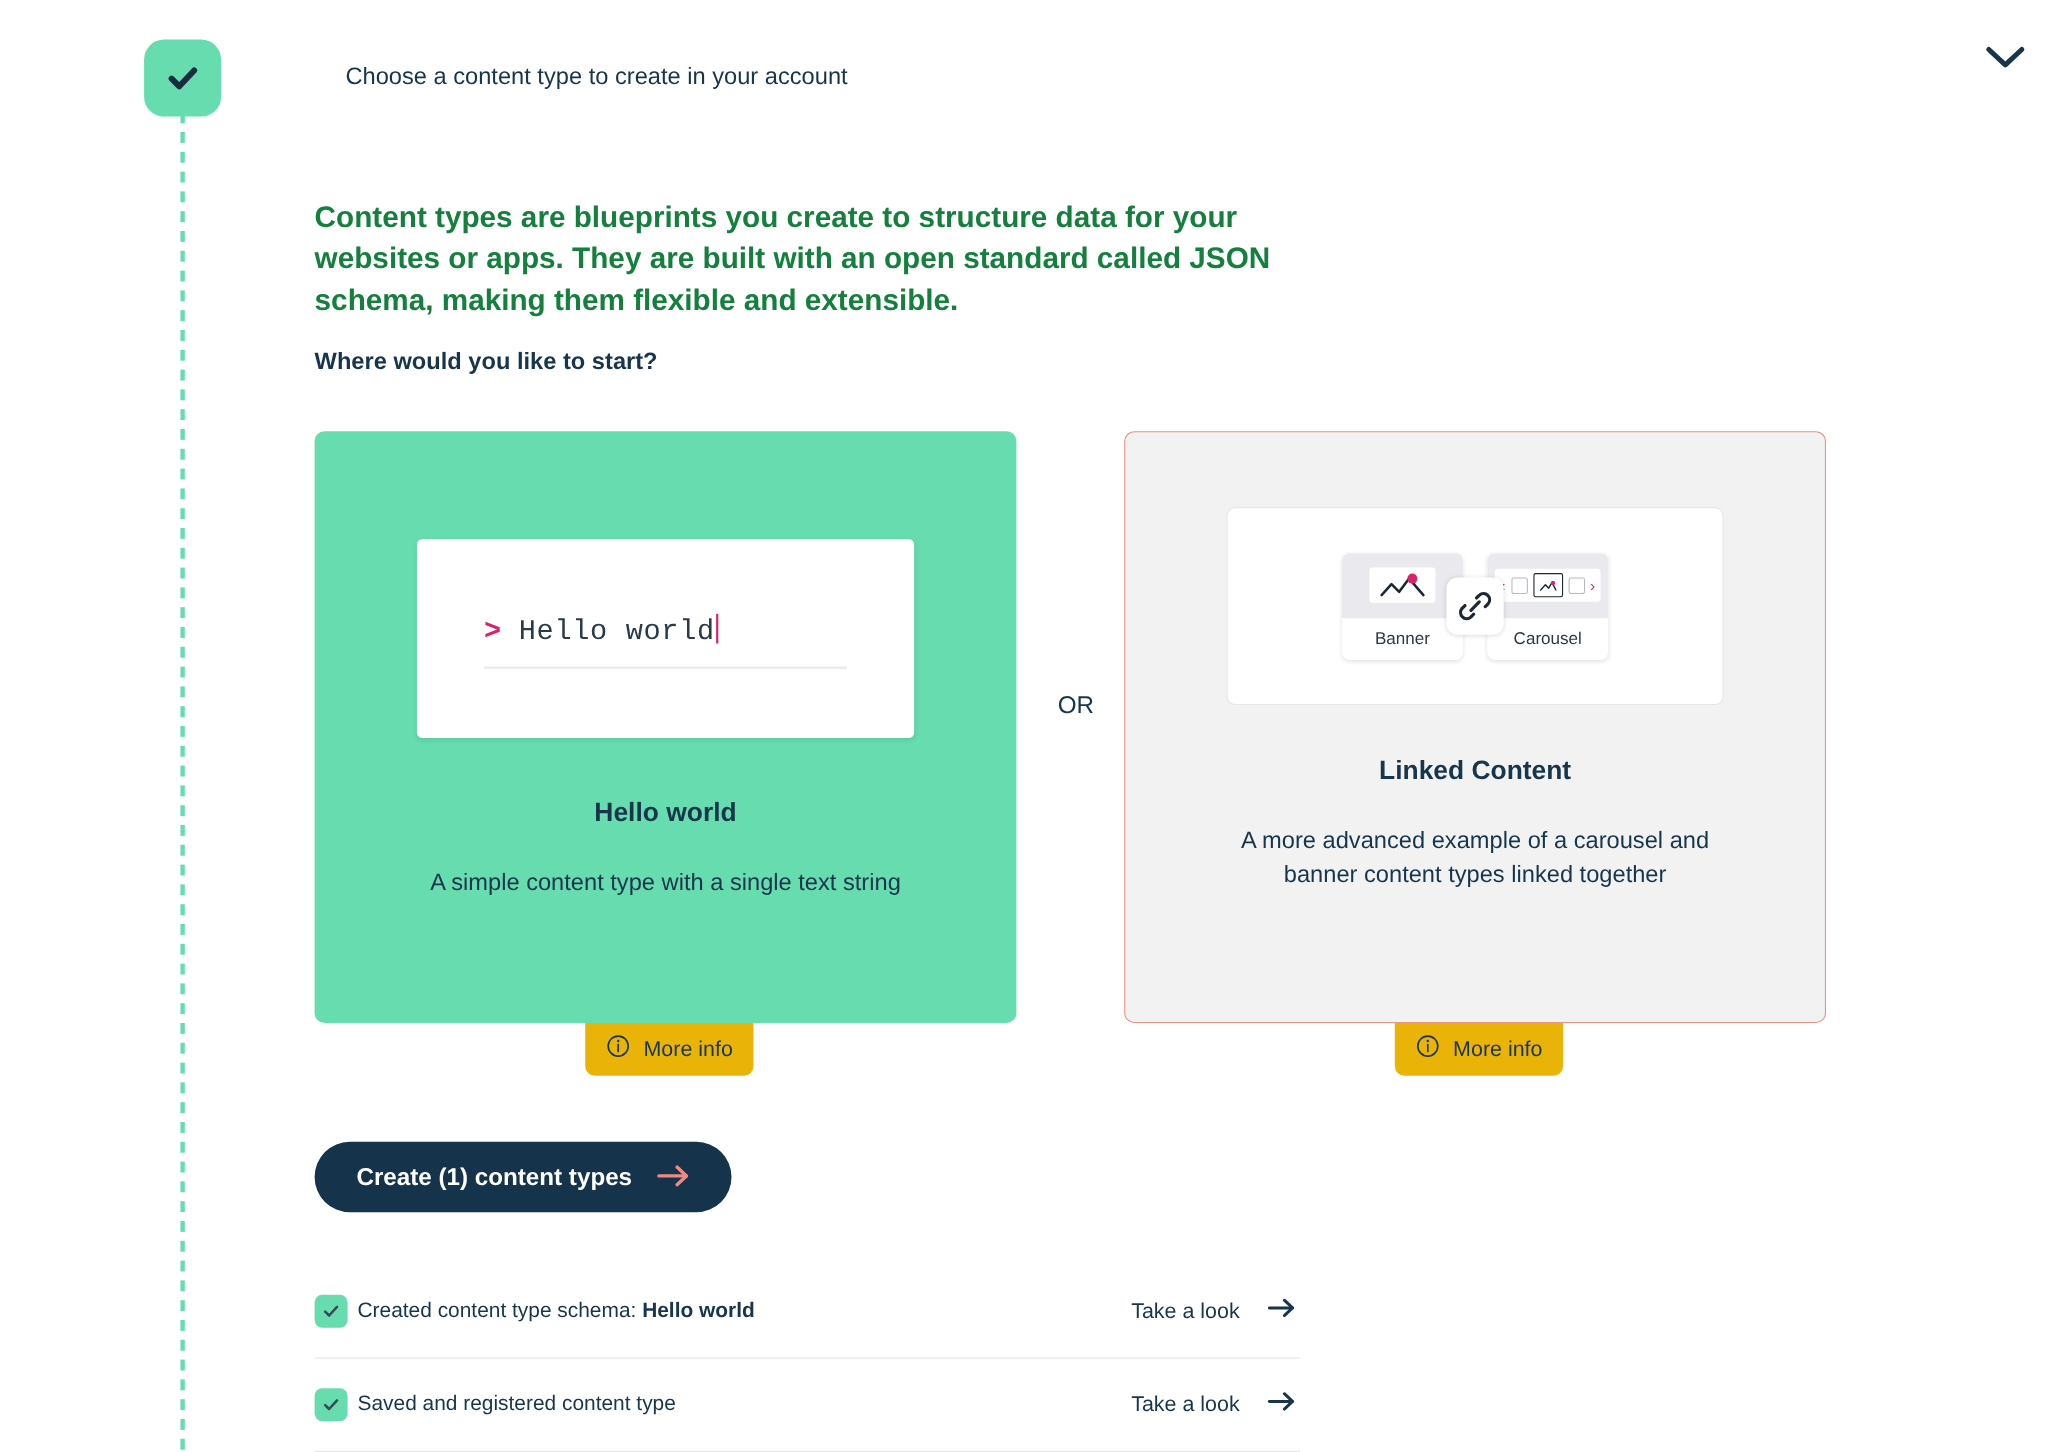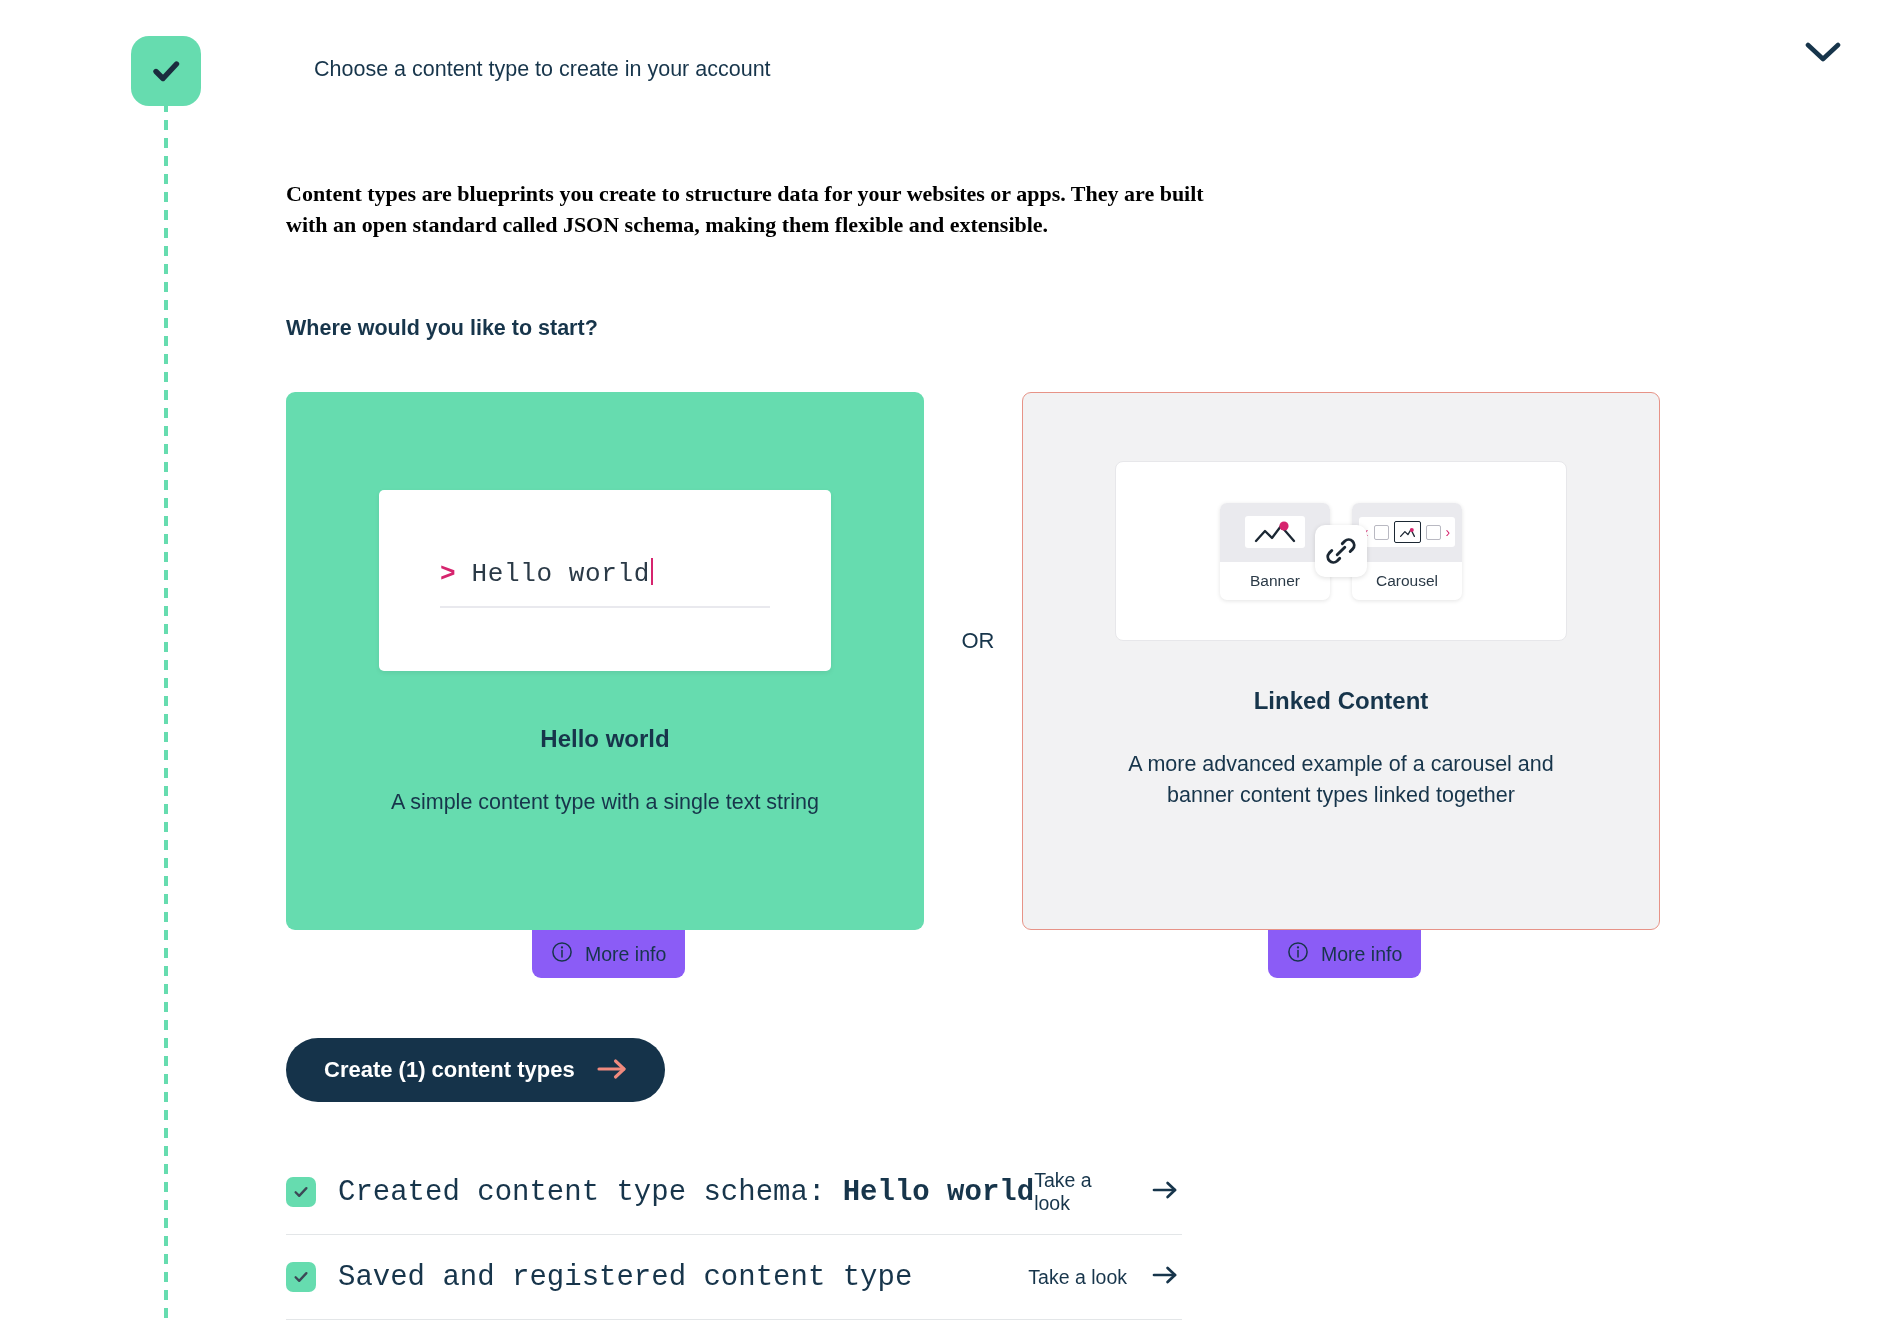--- a/index.html
+++ b/index.html
@@ -86,25 +86,24 @@
     justify-content: center;
     cursor: pointer;
   }
 
   
   .body-copy {
     position: absolute;
     left: 286px;
     top: 178px;
     width: 920px;
-    font-size: 22px;
+    font-size: 27px;
     font-weight: bold;
     line-height: 1.41;
-    color: #000000;
-    font-family: Liberation Serif, serif;
+    color: #15803d;
   }
   .question {
     position: absolute;
     left: 286px;
     top: 316px;
     font-size: 21.5px;
     font-weight: bold;
     color: #17354B;
   }
 
@@ -291,21 +290,21 @@
     text-align: center;
     font-size: 22px;
     color: #17354B;
   }
 
   
   .more-info {
     position: absolute;
     height: 48px;
     padding: 0 19px;
-    background: #8b5cf6;
+    background: #eab308;
     border: none;
     border-radius: 0 0 9px 9px;
     display: flex;
     align-items: center;
     gap: 12px;
     font-family: "Liberation Sans", sans-serif;
     font-size: 19.5px;
     color: #17354B;
     cursor: pointer;
   }
@@ -353,25 +352,24 @@
     height: 30px;
     border-radius: 7px;
     background: #66DCAF;
     display: flex;
     align-items: center;
     justify-content: center;
     flex: none;
     cursor: pointer;
   }
   .check-text {
-    margin-left: 22px;
-    font-size: 29px;
+    margin-left: 9px;
+    font-size: 19px;
     color: #17354B;
     white-space: nowrap;
-    font-family: Liberation Mono, monospace;
   }
   .check-text b { font-weight: bold; }
   .take-look {
     margin-left: auto;
     display: flex;
     align-items: center;
     gap: 25px;
     font-size: 19.5px;
     color: #17354B;
     cursor: pointer;

